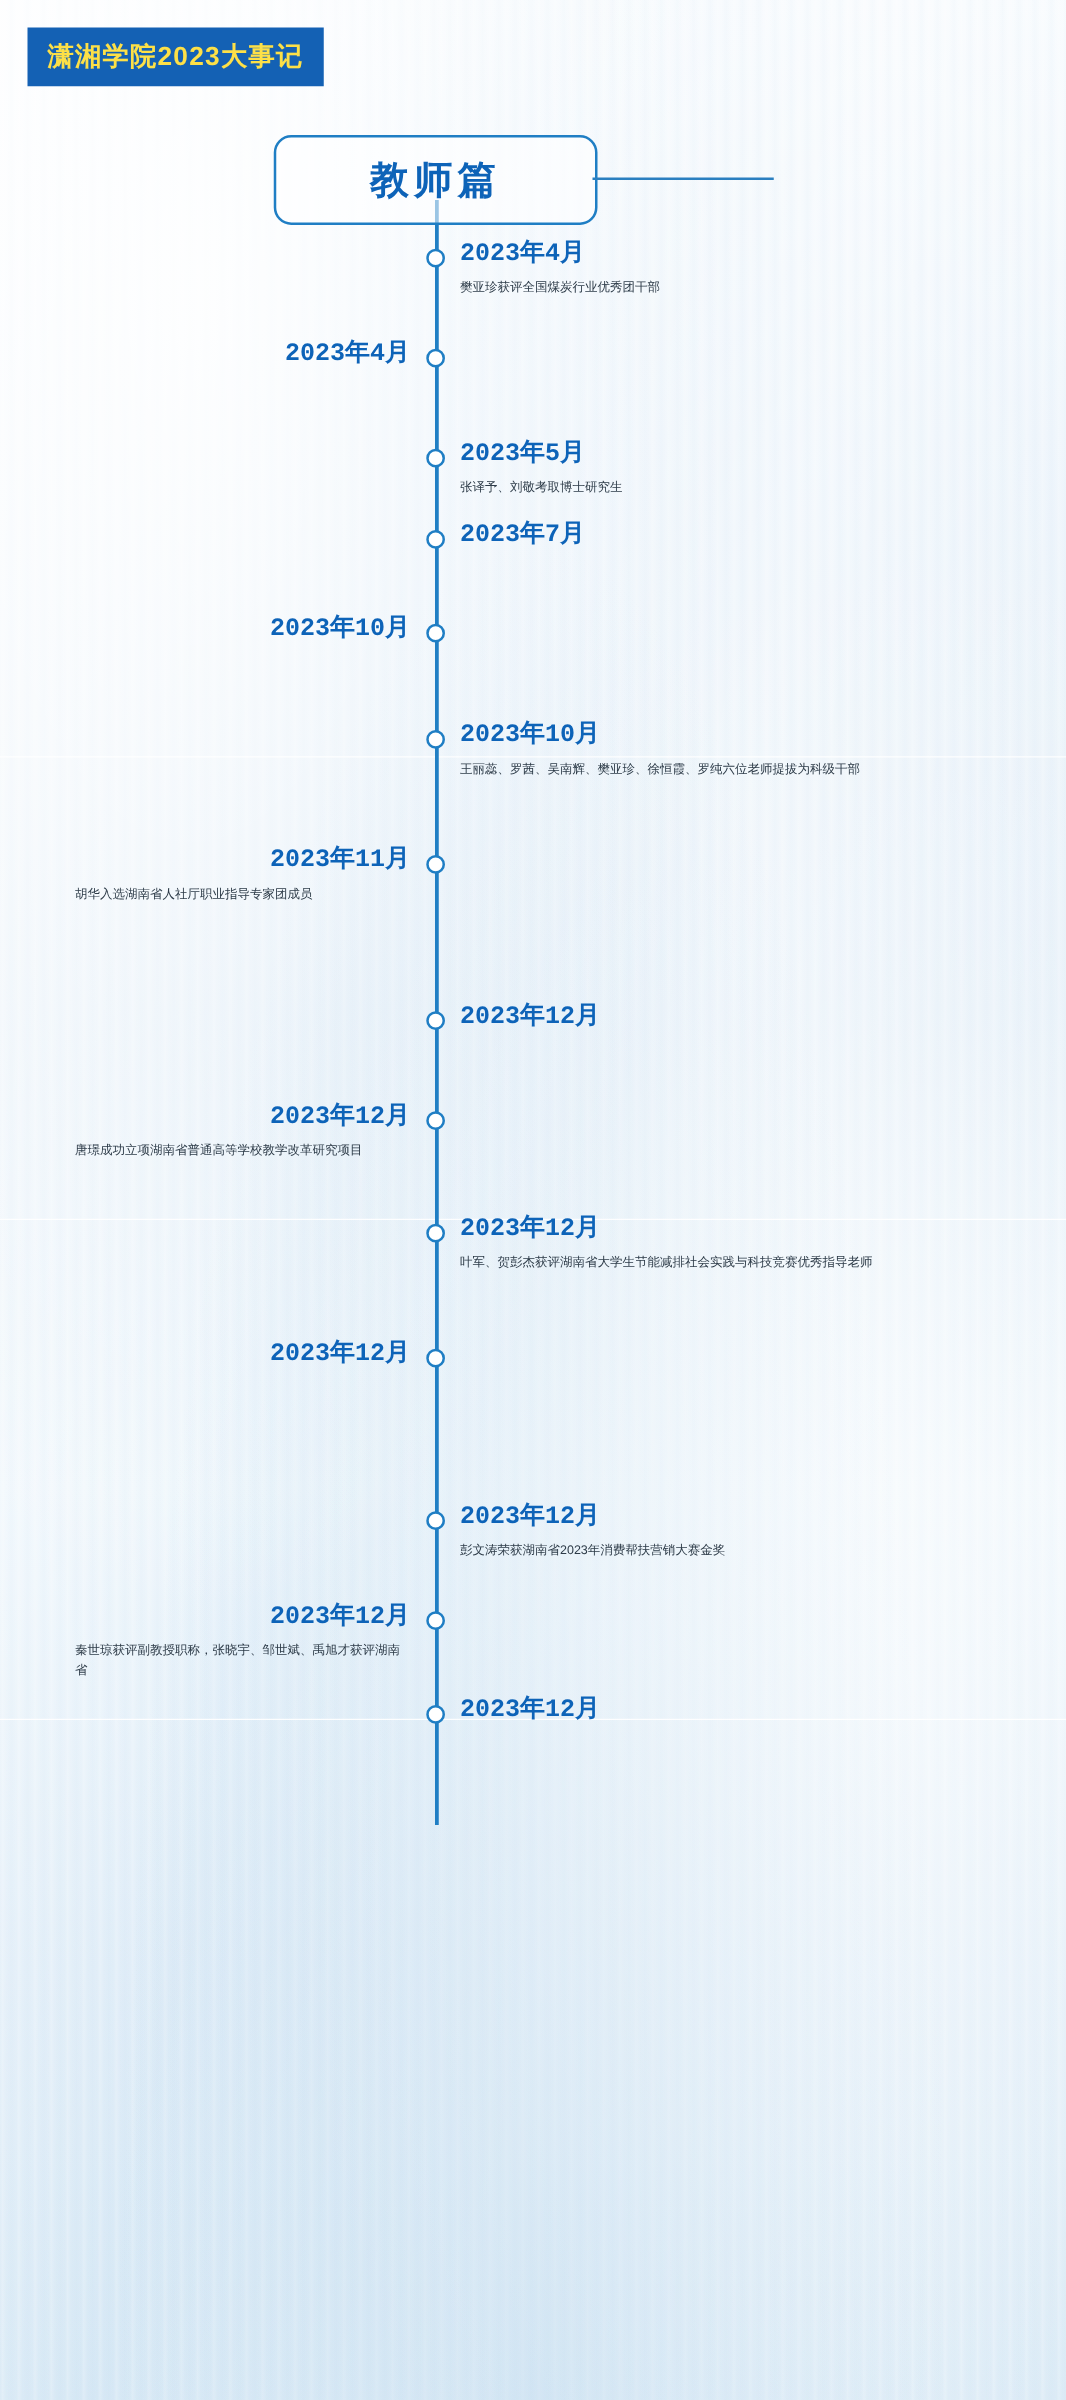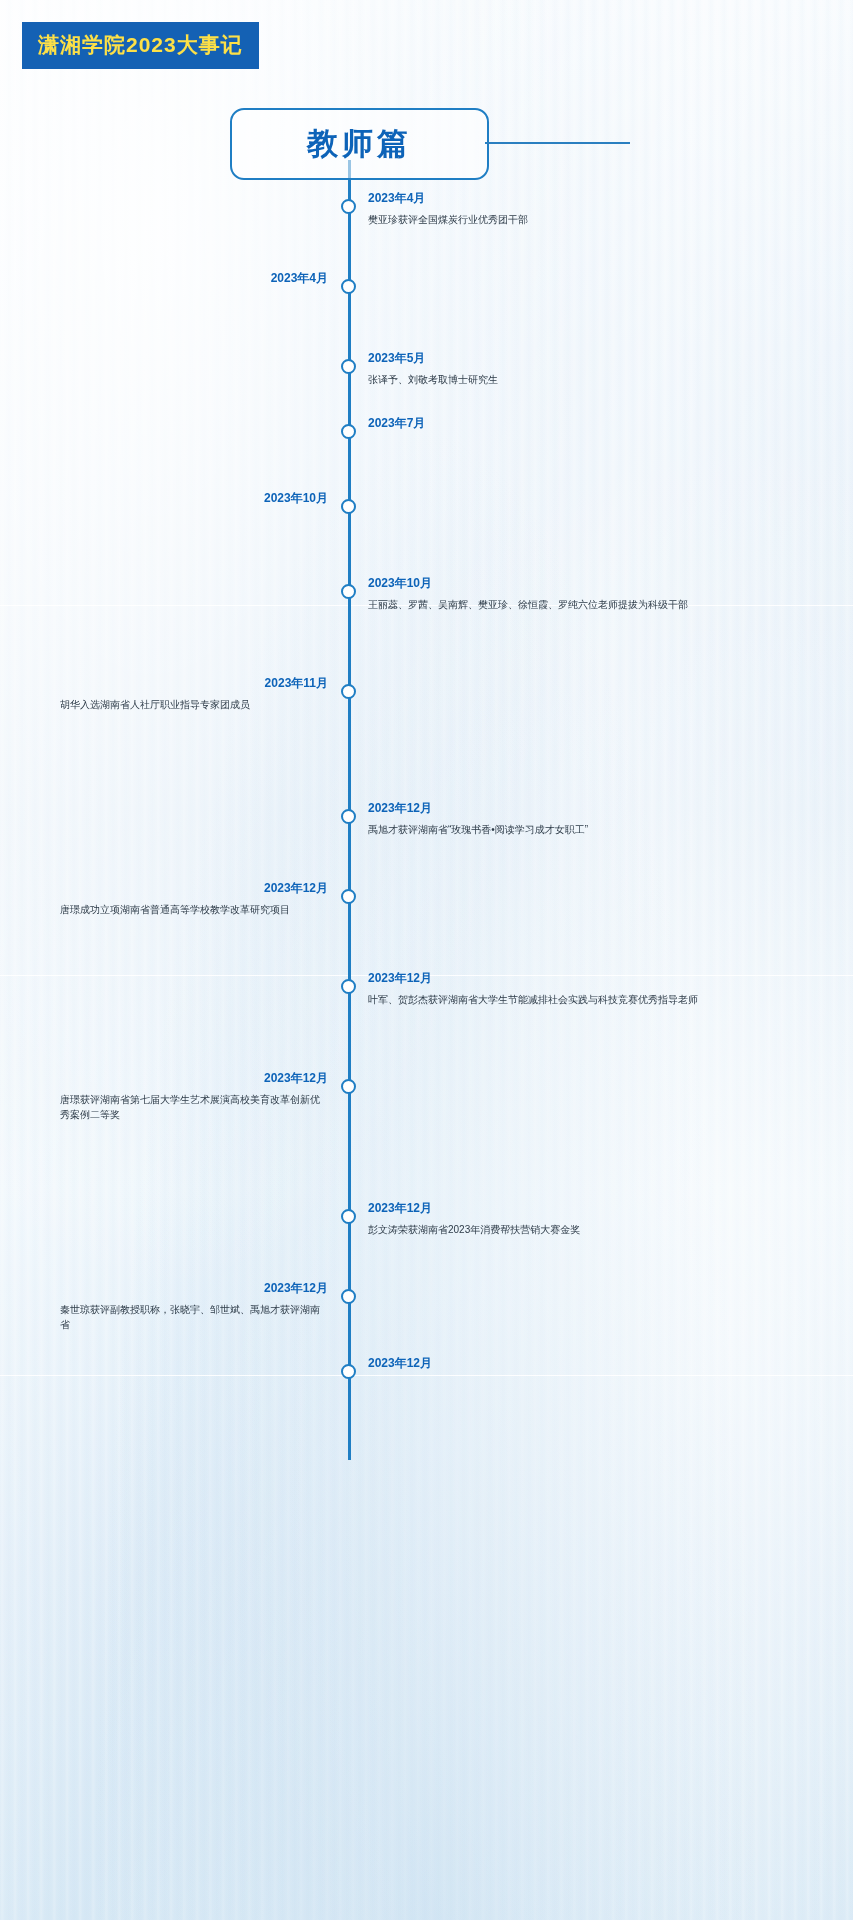--- a/index.html
+++ b/index.html
@@ -61,21 +61,21 @@
     font-weight: bold;
     letter-spacing: 1px;
     padding: 9px 16px 10px 16px;
     z-index: 6;
     white-space: nowrap;
   }
 
   
   .title-wrap {
     position: absolute;
-    left: 11px;
+    left: 0;
     top: 108px;
     width: 720px;
     height: 70px;
     z-index: 5;
   }
   .title-box {
     position: absolute;
     left: 219px;
     top: 0;
     width: 255px;
@@ -146,23 +146,23 @@
     width: 410px;
     text-align: left;
   }
   .tl-left .tl-content {
     left: 60px;
     width: 268px;
     text-align: left;
   }
   .tl-date {
     color: #0d63b8;
-    font-size: 12px;
+    font-size: 20px;
     font-weight: bold;
-    font-family: Liberation Sans, sans-serif;
+    font-family: Liberation Mono, monospace;
     line-height: 1.4;
     margin-bottom: 5px;
   }
   .tl-left .tl-date {
     text-align: right;
   }
   .tl-desc {
     color: #2d3b48;
     font-size: 10px;
     line-height: 1.55;
@@ -238,42 +238,40 @@
         <div class="tl-dot"></div>
         <div class="tl-content">
           <div class="tl-date">2023年11月</div>
           <div class="tl-desc">胡华入选湖南省人社厅职业指导专家团成员</div>
         </div>
       </div>
       <div class="tl-item tl-right" style="position: absolute; top: 610px; left: 0px;">
         <div class="tl-dot"></div>
         <div class="tl-content">
           <div class="tl-date">2023年12月</div>
-          <div class="tl-desc">禹旭才获评湖南省“玫瑰书香•阅读学习成才女职工”</div>
         </div>
       </div>
       <div class="tl-item tl-left" style="position: absolute; top: 690px; left: 0px;">
         <div class="tl-dot"></div>
         <div class="tl-content">
           <div class="tl-date">2023年12月</div>
           <div class="tl-desc">唐璟成功立项湖南省普通高等学校教学改革研究项目</div>
         </div>
       </div>
       <div class="tl-item tl-right" style="position: absolute; top: 780px; left: 0px;">
         <div class="tl-dot"></div>
         <div class="tl-content">
           <div class="tl-date">2023年12月</div>
           <div class="tl-desc">叶军、贺彭杰获评湖南省大学生节能减排社会实践与科技竞赛优秀指导老师</div>
         </div>
       </div>
       <div class="tl-item tl-left" style="position: absolute; top: 880px; left: 0px;">
         <div class="tl-dot"></div>
         <div class="tl-content">
           <div class="tl-date">2023年12月</div>
-          <div class="tl-desc">唐璟获评湖南省第七届大学生艺术展演高校美育改革创新优秀案例二等奖</div>
         </div>
       </div>
       <div class="tl-item tl-right" style="position: absolute; top: 1010px; left: 0px;">
         <div class="tl-dot"></div>
         <div class="tl-content">
           <div class="tl-date">2023年12月</div>
           <div class="tl-desc">彭文涛荣获湖南省2023年消费帮扶营销大赛金奖</div>
         </div>
       </div>
       <div class="tl-item tl-left" style="position: absolute; top: 1090px; left: 0px;">

